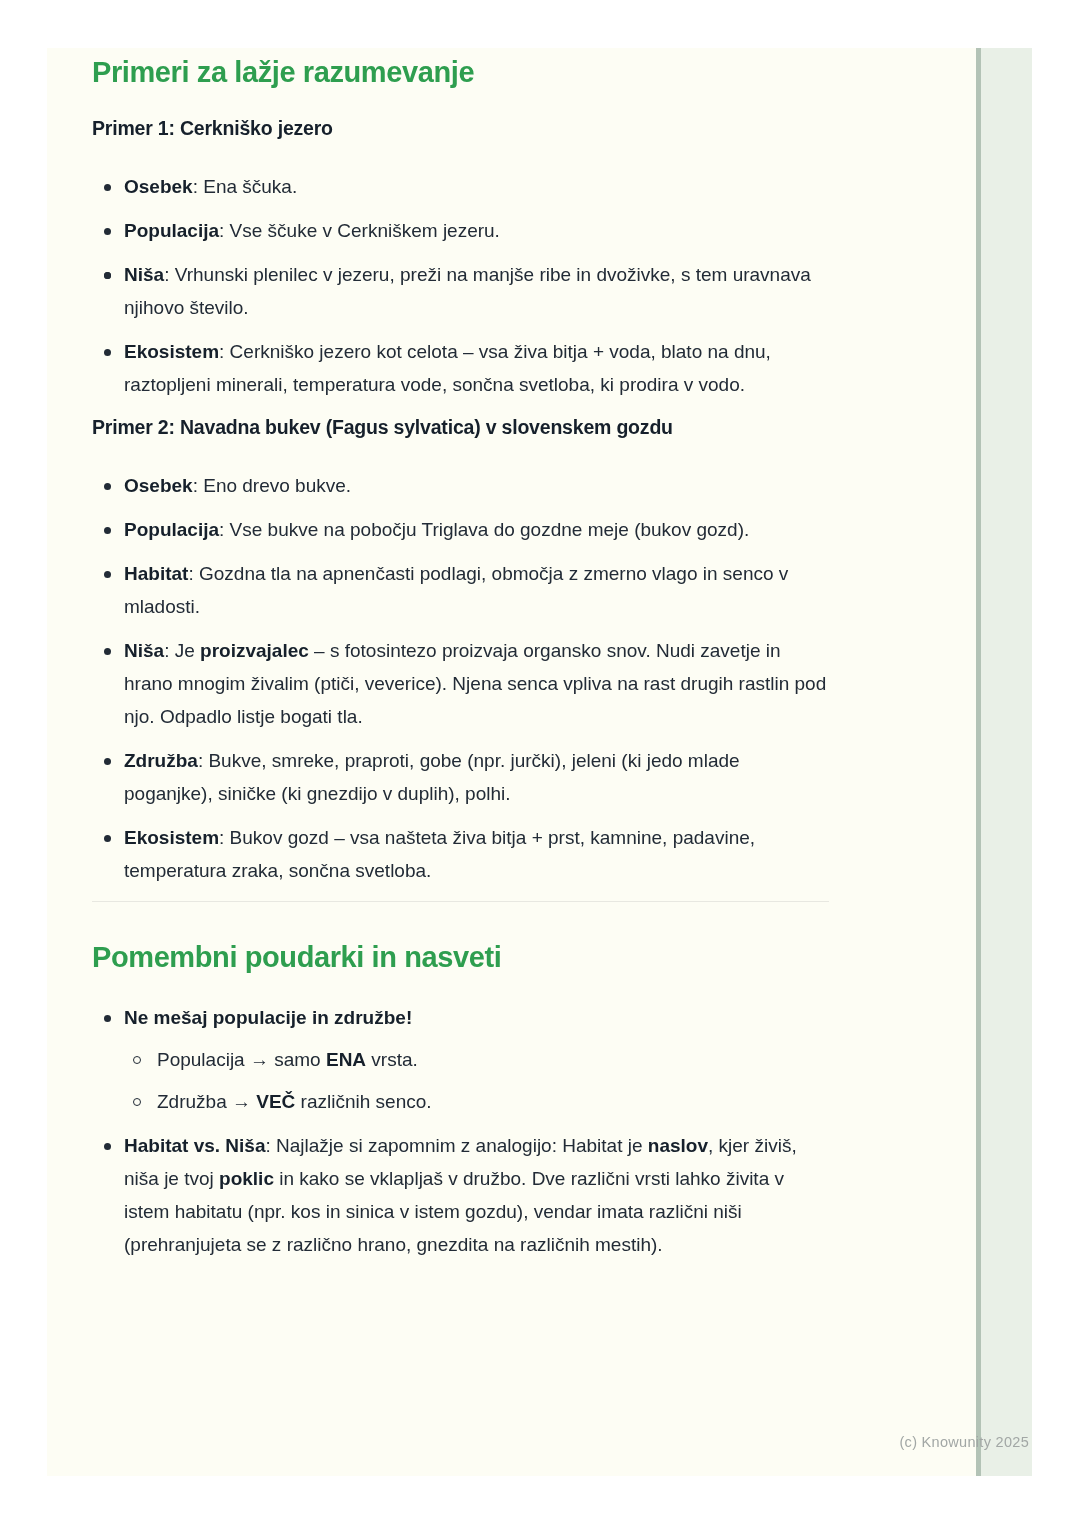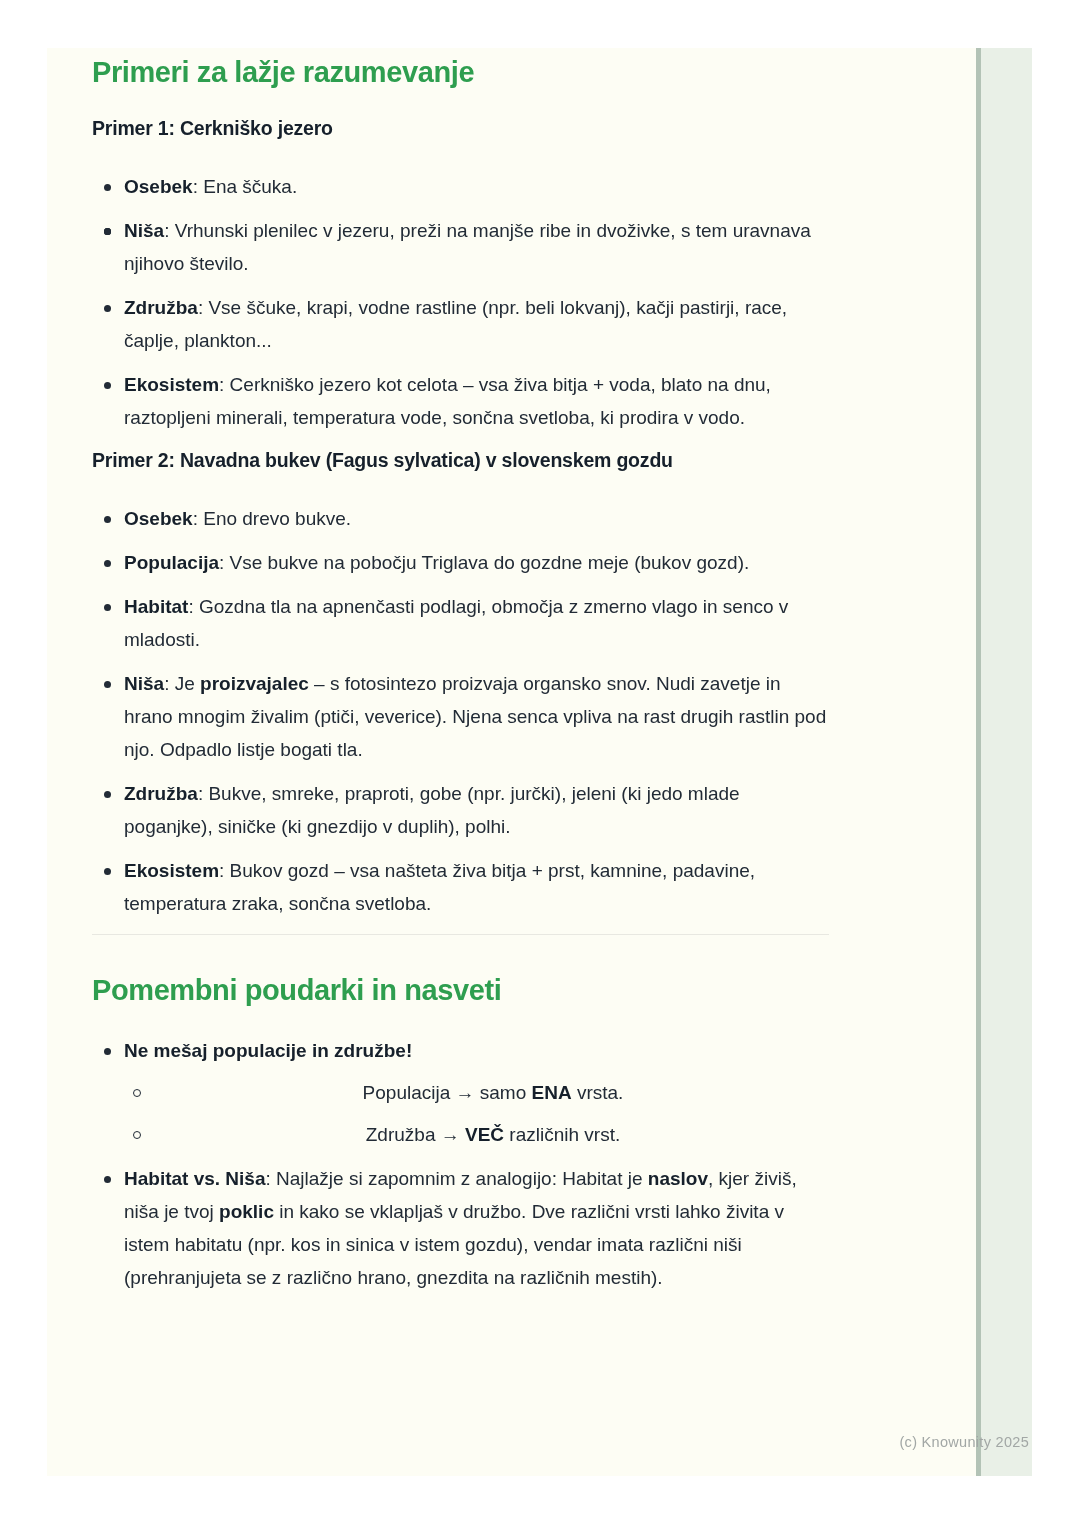--- a/index.html
+++ b/index.html
@@ -82,21 +82,21 @@
   .marker.circle {
     left: 9px;
     top: 13px;
     width: 8px;
     height: 8px;
     border: 1.7px solid #222b36;
     border-radius: 50%;
     background: transparent;
   }
   ul.sublist { margin: 4px 0 0; }
-  ul.sublist > li { padding-left: 33px; margin: 9px 0; text-align: center; }
+  ul.sublist > li { padding-left: 33px; margin: 9px 0; }
   hr.divider {
     border: none;
     border-top: 1px solid #e8e8e1;
     margin: 10px 0 38px;
     width: 100%;
   }
   .watermark {
     position: absolute;
     top: 1434px;
     right: 51px;
@@ -112,43 +112,42 @@
 <div class="canvas">
   <div class="paper"></div>
   <div class="scrollbar"></div>
 
   <div class="content">
     <h1>Primeri za lažje razumevanje</h1>
 
     <h3>Primer 1: Cerkniško jezero</h3>
     <ul>
         <li><span class="marker dot"></span><span><b>Osebek</b><span>: Ena ščuka.</span></span></li>
-        <li><span class="marker dot"></span></li>
+        <li><span class="marker dot"></span><span><b>Populacija</b><span>: Vse ščuke v Cerkniškem jezeru.</span></span></li>
         <li><span class="marker dot"></span></li>
         <li><span class="marker dot"></span><span><b>Niša</b><span>: Vrhunski plenilec v jezeru, preži na manjše ribe in dvoživke, s tem uravnava njihovo število.</span></span></li>
-        <li><span class="marker dot"></span><span><b>Združba</b><span>: Vse ščuke, krapi, vodne rastline (npr. beli lokvanj), kačji pastirji, race, čaplje, plankton...</span></span></li>
         <li><span class="marker dot"></span><span><b>Ekosistem</b><span>: Cerkniško jezero kot celota – vsa živa bitja + voda, blato na dnu, raztopljeni minerali, temperatura vode, sončna svetloba, ki prodira v vodo.</span></span></li>
       </ul>
 
     <h3>Primer 2: Navadna bukev (Fagus sylvatica) v slovenskem gozdu</h3>
     <ul>
         <li><span class="marker dot"></span><span><b>Osebek</b><span>: Eno drevo bukve.</span></span></li>
         <li><span class="marker dot"></span><span><b>Populacija</b><span>: Vse bukve na pobočju Triglava do gozdne meje (bukov gozd).</span></span></li>
         <li><span class="marker dot"></span><span><b>Habitat</b><span>: Gozdna tla na apnenčasti podlagi, območja z zmerno vlago in senco v mladosti.</span></span></li>
         <li><span class="marker dot"></span><span><b>Niša</b><span>: Je </span><b>proizvajalec</b><span> – s fotosintezo proizvaja organsko snov. Nudi zavetje in hrano mnogim živalim (ptiči, veverice). Njena senca vpliva na rast drugih rastlin pod njo. Odpadlo listje bogati tla.</span></span></li>
         <li><span class="marker dot"></span><span><b>Združba</b><span>: Bukve, smreke, praproti, gobe (npr. jurčki), jeleni (ki jedo mlade poganjke), siničke (ki gnezdijo v duplih), polhi.</span></span></li>
         <li><span class="marker dot"></span><span><b>Ekosistem</b><span>: Bukov gozd – vsa našteta živa bitja + prst, kamnine, padavine, temperatura zraka, sončna svetloba.</span></span></li>
       </ul>
 
     <hr class="divider">
 
     <h1>Pomembni poudarki in nasveti</h1>
     <ul>
         <li><span class="marker dot"></span><span><b>Ne mešaj populacije in združbe!</b></span><ul class="sublist">
             <li><span class="marker circle"></span><span><span>Populacija → samo </span><b>ENA</b><span> vrsta.</span></span></li>
-            <li><span class="marker circle"></span><span><span>Združba → </span><b>VEČ</b><span> različnih vrst.</span></span></li>
+            <li><span class="marker circle"></span><span><span>Združba → </span><b>VEČ</b><span> različnih senco.</span></span></li>
           </ul></li>
         <li><span class="marker dot"></span><span><b>Habitat vs. Niša</b><span>: Najlažje si zapomnim z analogijo: Habitat je </span><b>naslov</b><span>, kjer živiš, niša je tvoj </span><b>poklic</b><span> in kako se vklapljaš v družbo. Dve različni vrsti lahko živita v istem habitatu (npr. kos in sinica v istem gozdu), vendar imata različni niši (prehranjujeta se z različno hrano, gnezdita na različnih mestih).</span></span></li>
       </ul>
   </div>
 
   <div class="watermark">(c) Knowunity 2025</div>
 </div>
 
 </body></html>

